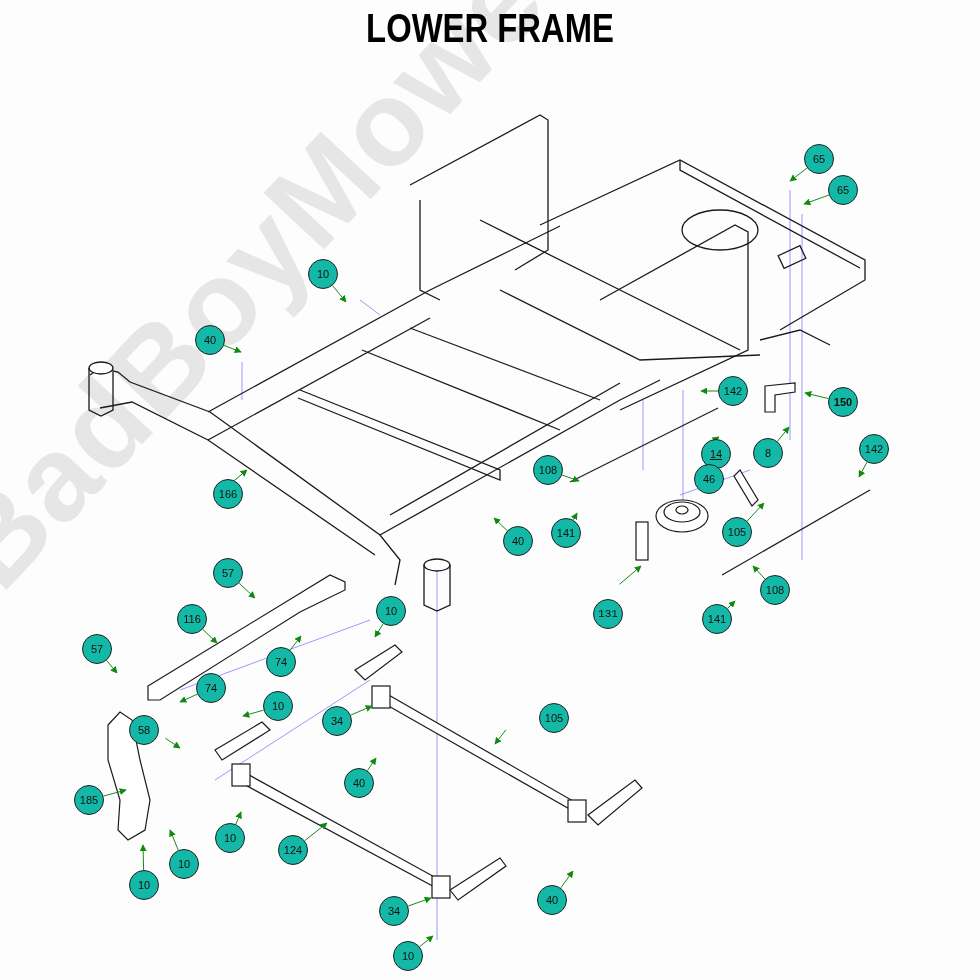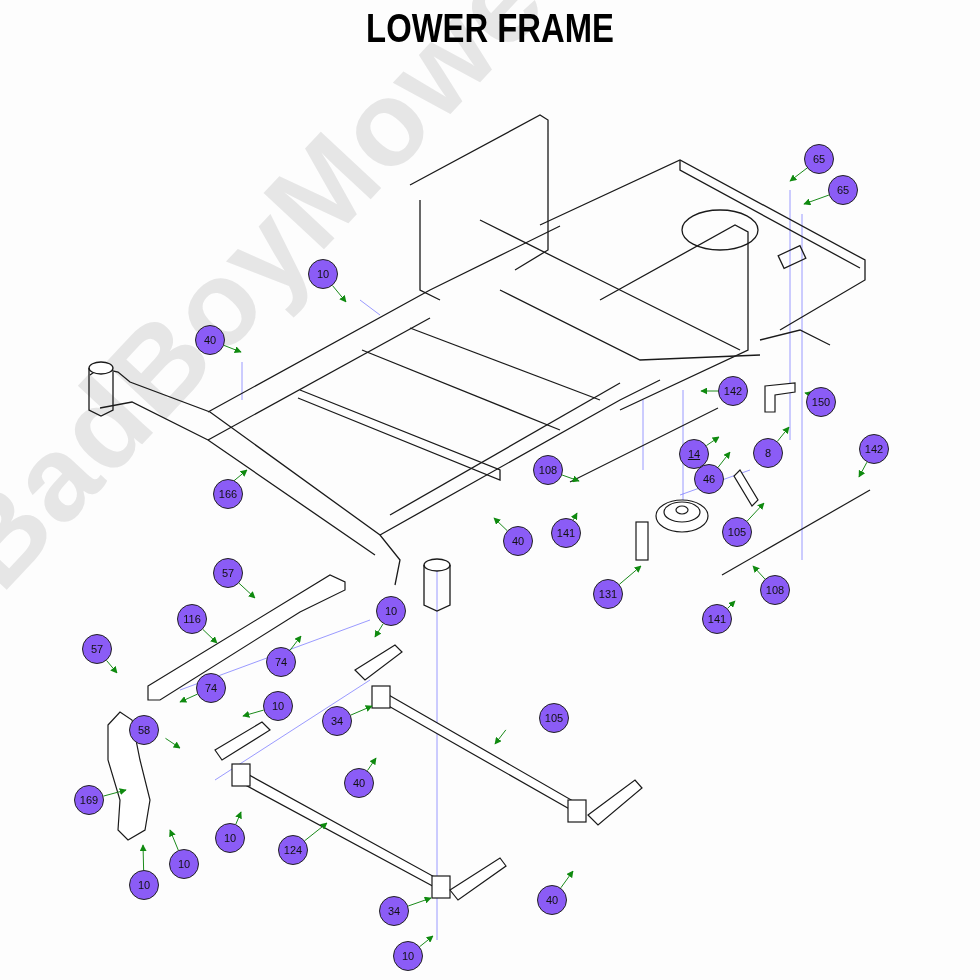--- a/index.html
+++ b/index.html
@@ -1,21 +1,21 @@
 <!DOCTYPE html>
 <html><head>
 <meta charset="utf-8">
 <style>
   html,body{margin:0;padding:0;background:#fdfdfd;}
   body{width:980px;height:980px;position:relative;overflow:hidden;font-family:"Liberation Sans",sans-serif;}
   .title{position:absolute;left:0;top:6px;width:980px;text-align:center;font-family:"Liberation Sans",sans-serif;font-weight:bold;font-size:40px;letter-spacing:0px;color:#000;transform:scaleX(0.82);transform-origin:center;}
   .watermark{position:absolute;left:0;top:0;width:980px;height:980px;pointer-events:none;}
   .watermark span{position:absolute;left:-80px;top:520px;font-family:"Liberation Sans",sans-serif;font-weight:bold;font-size:120px;color:#e6e6e6;transform:rotate(-47deg);transform-origin:0 0;white-space:nowrap;letter-spacing:2px;}
   svg.diagram{position:absolute;left:0;top:0;}
-  .callout{position:absolute;width:30px;height:30px;margin-left:-15px;margin-top:-15px;border:1.3px solid #222;border-radius:50%;background:#8b5cf6;display:flex;align-items:center;justify-content:center;font-size:11px;color:#111;box-sizing:border-box;cursor:pointer;}
+  .callout{position:absolute;width:30px;height:30px;margin-left:-15px;margin-top:-15px;border:1.3px solid #222;border-radius:50%;background:#14b8a6;display:flex;align-items:center;justify-content:center;font-size:11px;color:#111;box-sizing:border-box;cursor:pointer;}
 </style>
 </head>
 <body>
 
 <div class="watermark">
   <span>BadBoyMowerParts.com</span>
 </div>
 
 <div class="title">LOWER FRAME</div>
 
@@ -143,45 +143,45 @@
       <line x1="419.71303214164544" y1="946.6295742866837" x2="433" y2="936" marker-end="url(#arrowhead)"></line>
     </g>
 </svg>
 
 <div id="callouts">
     <div class="callout" style="left: 819px; top: 159px;">65</div>
     <div class="callout" style="left: 843px; top: 190px;">65</div>
     <div class="callout" style="left: 323px; top: 274px;">10</div>
     <div class="callout" style="left: 210px; top: 340px;">40</div>
     <div class="callout" style="left: 733px; top: 391px;">142</div>
-    <div class="callout" style="left: 821px; top: 402px;">150</div>
-    <div class="callout" style="left: 694px; top: 454px; text-decoration: underline;">14</div>
+    <div class="callout" style="left: 843px; top: 402px; font-weight: bold;">150</div>
+    <div class="callout" style="left: 716px; top: 454px; text-decoration: underline;">14</div>
     <div class="callout" style="left: 768px; top: 453px;">8</div>
     <div class="callout" style="left: 874px; top: 449px;">142</div>
     <div class="callout" style="left: 709px; top: 479px; text-align: right;">46</div>
     <div class="callout" style="left: 548px; top: 470px;">108</div>
     <div class="callout" style="left: 228px; top: 494px;">166</div>
     <div class="callout" style="left: 737px; top: 532px;">105</div>
     <div class="callout" style="left: 566px; top: 533px;">141</div>
     <div class="callout" style="left: 518px; top: 541px;">40</div>
-    <div class="callout" style="left: 608px; top: 594px;">131</div>
+    <div class="callout" style="left: 608px; top: 614px; font-family: Liberation Mono, monospace;">131</div>
     <div class="callout" style="left: 775px; top: 590px;">108</div>
     <div class="callout" style="left: 228px; top: 573px;">57</div>
     <div class="callout" style="left: 717px; top: 619px;">141</div>
     <div class="callout" style="left: 192px; top: 619px;">116</div>
     <div class="callout" style="left: 391px; top: 611px;">10</div>
     <div class="callout" style="left: 97px; top: 649px;">57</div>
     <div class="callout" style="left: 281px; top: 662px;">74</div>
     <div class="callout" style="left: 211px; top: 688px;">74</div>
     <div class="callout" style="left: 278px; top: 706px;">10</div>
     <div class="callout" style="left: 144px; top: 730px;">58</div>
     <div class="callout" style="left: 337px; top: 721px;">34</div>
     <div class="callout" style="left: 515px; top: 718px; margin-left: 24px;">105</div>
     <div class="callout" style="left: 359px; top: 783px;">40</div>
-    <div class="callout" style="left: 89px; top: 800px;">169</div>
+    <div class="callout" style="left: 89px; top: 800px;">185</div>
     <div class="callout" style="left: 230px; top: 838px;">10</div>
     <div class="callout" style="left: 184px; top: 864px;">10</div>
     <div class="callout" style="left: 293px; top: 850px;">124</div>
     <div class="callout" style="left: 144px; top: 885px;">10</div>
     <div class="callout" style="left: 552px; top: 900px;">40</div>
     <div class="callout" style="left: 394px; top: 911px;">34</div>
     <div class="callout" style="left: 408px; top: 956px;">10</div>
   </div>
 
 </body></html>

